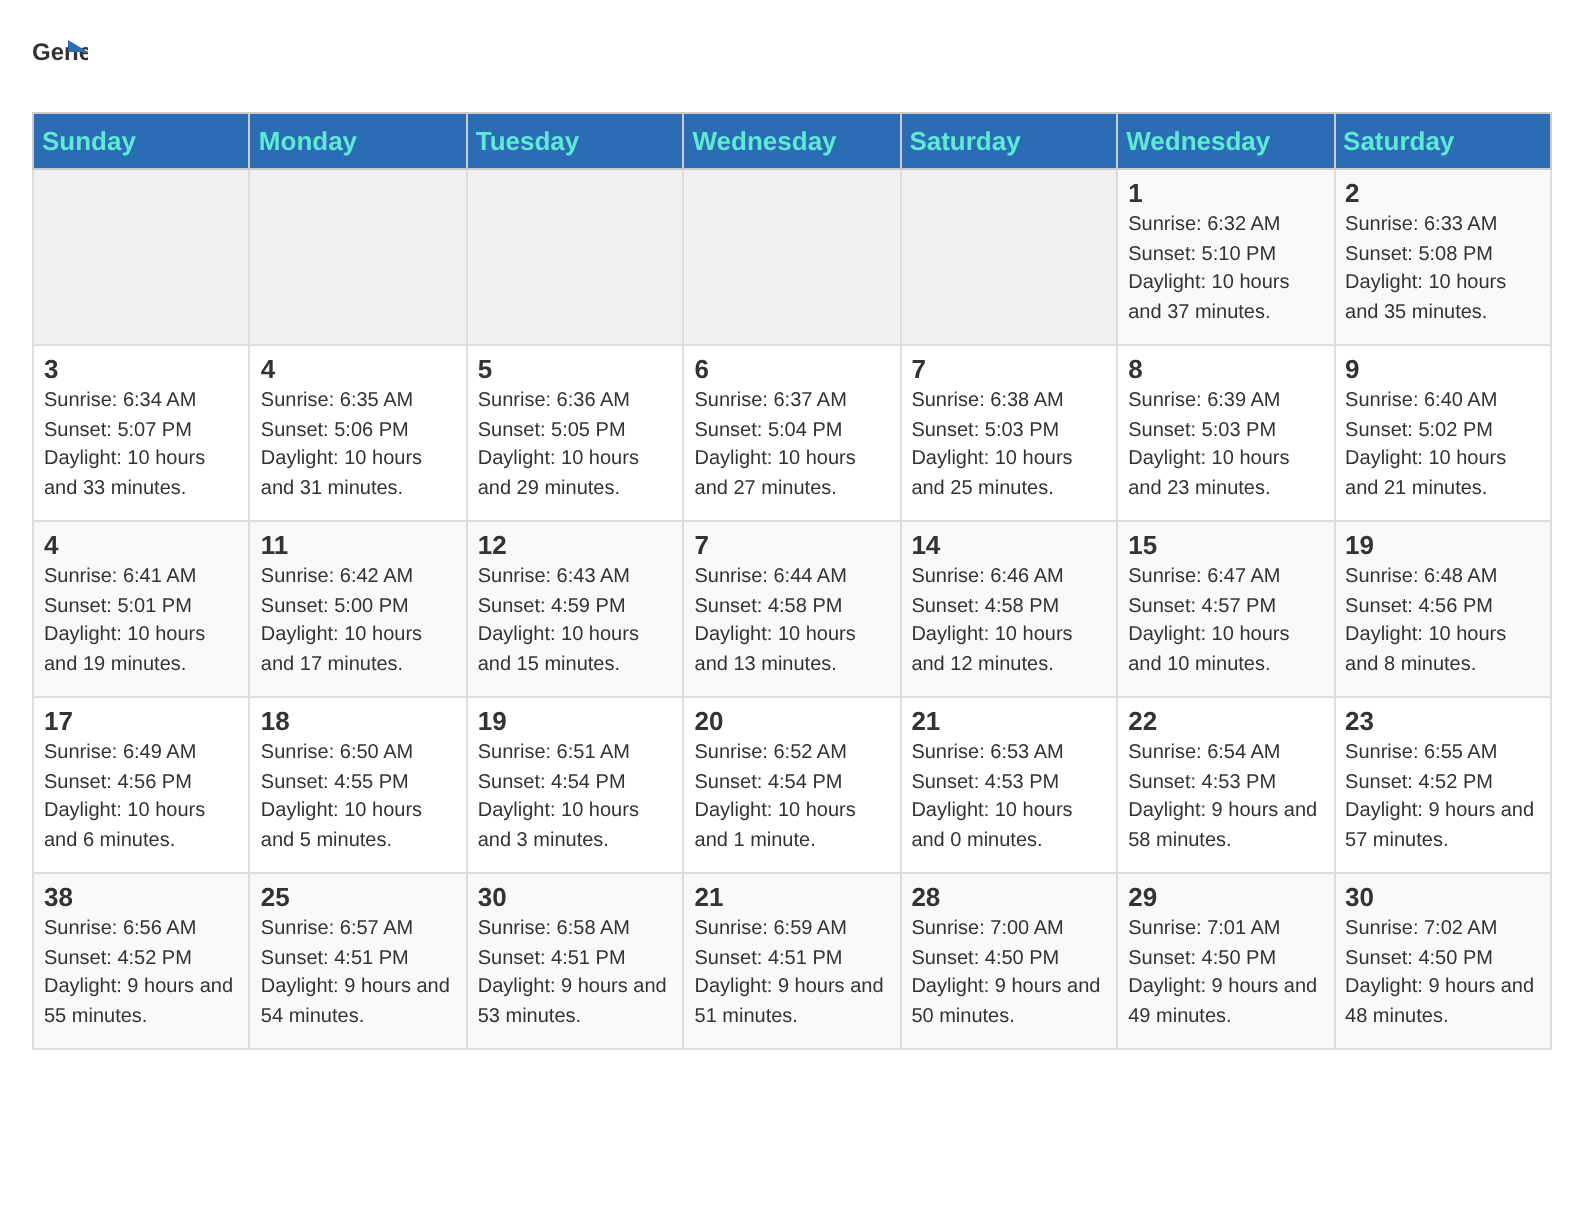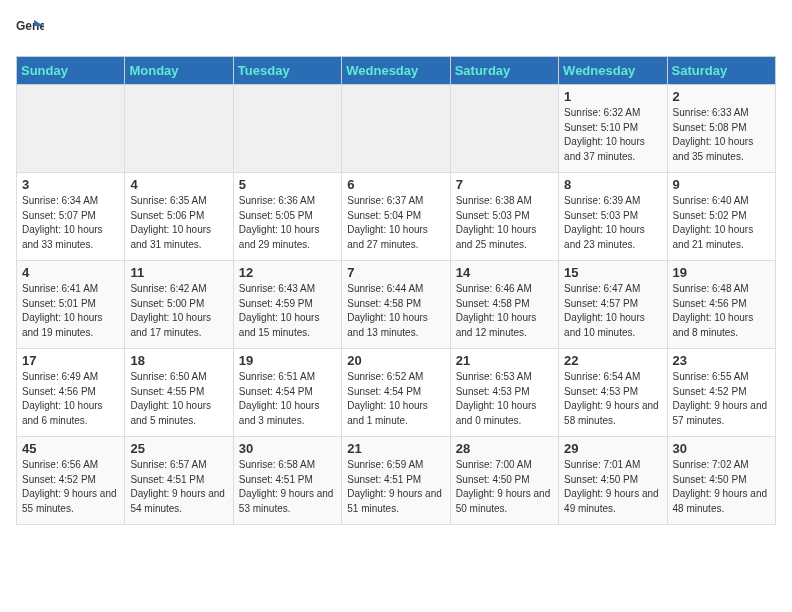--- a/index.html
+++ b/index.html
@@ -155,21 +155,21 @@
       <tr>
         <td><span class="day-num">17</span><span class="day-info">Sunrise: 6:49 AM<br>Sunset: 4:56 PM<br>Daylight: 10 hours and 6 minutes.</span></td>
         <td><span class="day-num">18</span><span class="day-info">Sunrise: 6:50 AM<br>Sunset: 4:55 PM<br>Daylight: 10 hours and 5 minutes.</span></td>
         <td><span class="day-num">19</span><span class="day-info">Sunrise: 6:51 AM<br>Sunset: 4:54 PM<br>Daylight: 10 hours and 3 minutes.</span></td>
         <td><span class="day-num">20</span><span class="day-info">Sunrise: 6:52 AM<br>Sunset: 4:54 PM<br>Daylight: 10 hours and 1 minute.</span></td>
         <td><span class="day-num">21</span><span class="day-info">Sunrise: 6:53 AM<br>Sunset: 4:53 PM<br>Daylight: 10 hours and 0 minutes.</span></td>
         <td><span class="day-num">22</span><span class="day-info">Sunrise: 6:54 AM<br>Sunset: 4:53 PM<br>Daylight: 9 hours and 58 minutes.</span></td>
         <td><span class="day-num">23</span><span class="day-info">Sunrise: 6:55 AM<br>Sunset: 4:52 PM<br>Daylight: 9 hours and 57 minutes.</span></td>
       </tr>
       <tr>
-        <td><span class="day-num">45</span><span class="day-info">Sunrise: 6:56 AM<br>Sunset: 4:52 PM<br>Daylight: 9 hours and 55 minutes.</span></td>
+        <td><span class="day-num">38</span><span class="day-info">Sunrise: 6:56 AM<br>Sunset: 4:52 PM<br>Daylight: 9 hours and 55 minutes.</span></td>
         <td><span class="day-num">25</span><span class="day-info">Sunrise: 6:57 AM<br>Sunset: 4:51 PM<br>Daylight: 9 hours and 54 minutes.</span></td>
         <td><span class="day-num">30</span><span class="day-info">Sunrise: 6:58 AM<br>Sunset: 4:51 PM<br>Daylight: 9 hours and 53 minutes.</span></td>
         <td><span class="day-num">21</span><span class="day-info">Sunrise: 6:59 AM<br>Sunset: 4:51 PM<br>Daylight: 9 hours and 51 minutes.</span></td>
         <td><span class="day-num">28</span><span class="day-info">Sunrise: 7:00 AM<br>Sunset: 4:50 PM<br>Daylight: 9 hours and 50 minutes.</span></td>
         <td><span class="day-num">29</span><span class="day-info">Sunrise: 7:01 AM<br>Sunset: 4:50 PM<br>Daylight: 9 hours and 49 minutes.</span></td>
         <td><span class="day-num">30</span><span class="day-info">Sunrise: 7:02 AM<br>Sunset: 4:50 PM<br>Daylight: 9 hours and 48 minutes.</span></td>
       </tr>
     </tbody>
 </table>
 

